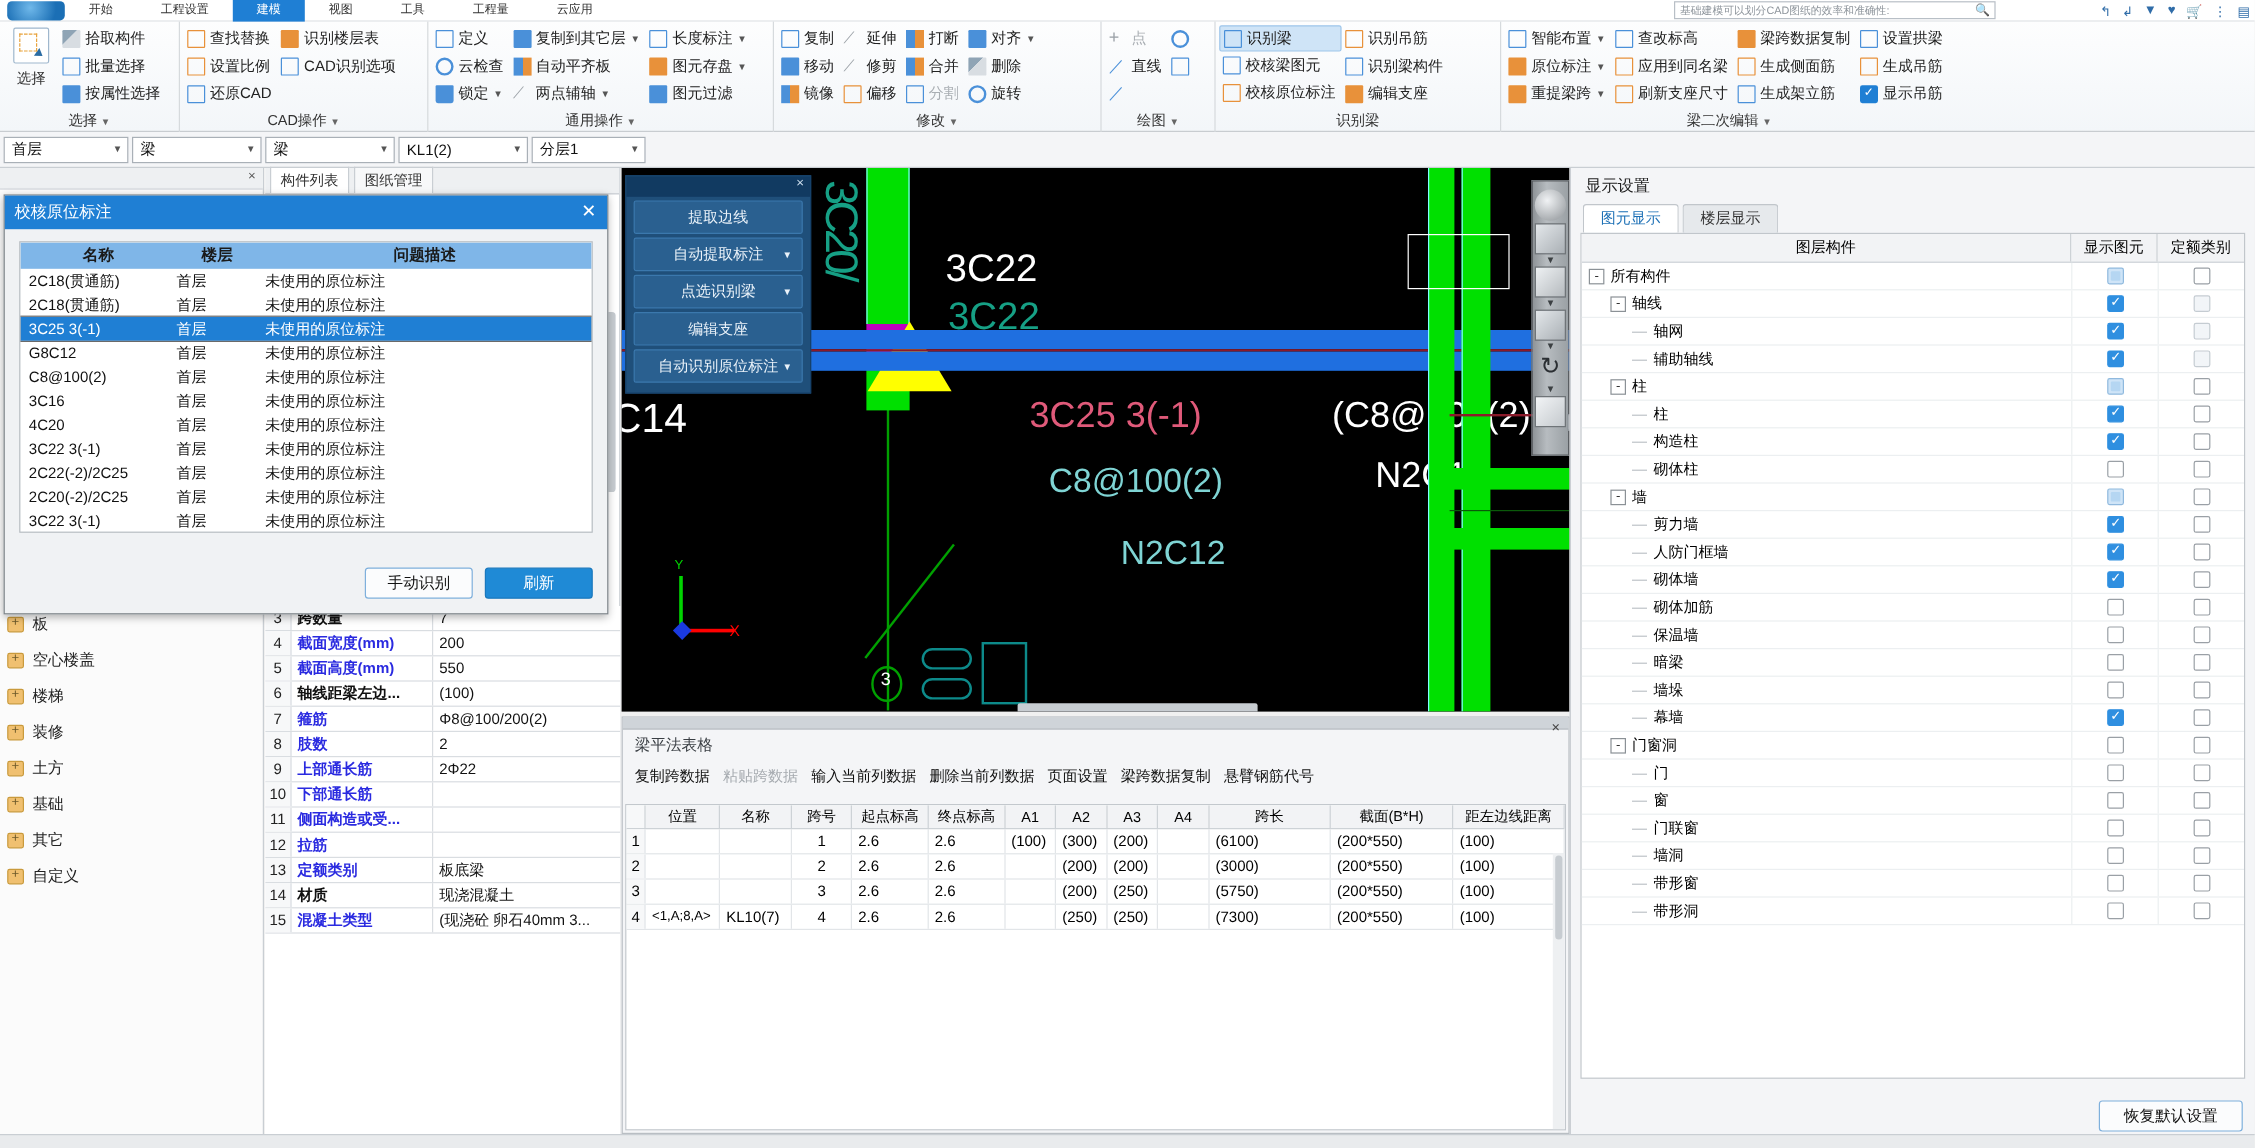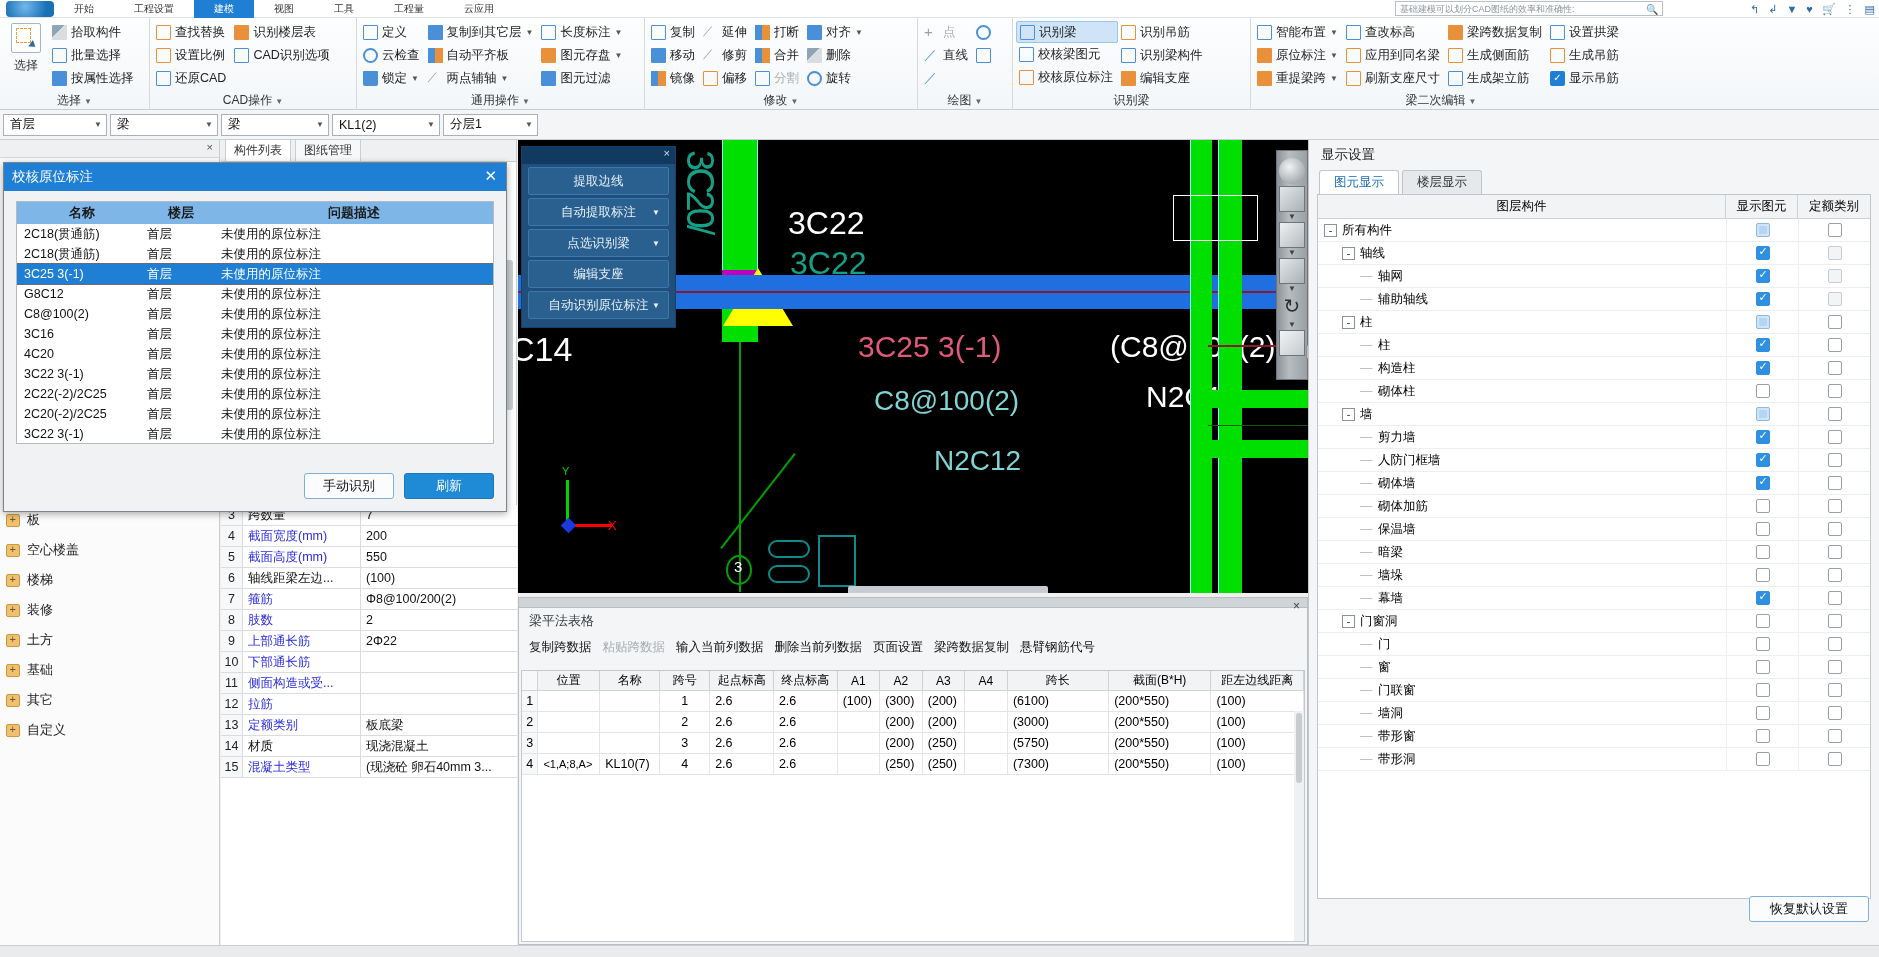--- a/index.html
+++ b/index.html
@@ -120,21 +120,21 @@
     background:#fff; border-right:1px solid #c9ced3;
   }
   .mp-tabs { height: 22px; background:#eef0f2; display:flex; align-items:flex-end; border-bottom:1px solid #c9ced3;}
   .mp-tab { font-size:12px; padding:2px 8px; border:1px solid #c9ced3; border-bottom:none; background:#f7f8f9; margin-left:4px; color:#333;}
   .mp-tab.active { background:#fff; }
 
   
   .proptable { position:absolute; left:221px; right:0; top:505px; width:296px; bottom:12px; overflow:hidden; background:#fff; }
   .prow { display:flex; height:21px; border-bottom:1px solid #d9dde1; font-size:12.5px; align-items:center; }
   .prow .n { width:22px; text-align:center; color:#222; border-right:1px solid #d9dde1; height:100%; line-height:20px; background:#f7f8f9;}
-  .prow .k { width:118px; padding-left:5px; color:#2a2ae0; border-right:1px solid #d9dde1; height:100%; line-height:20px; overflow:hidden; white-space:nowrap;}
+  .prow .k { width:118px; padding-left:5px; color:#2a2ae0; border-right:1px solid #d9dde1; height:100%; line-height:20px; overflow:hidden; white-space:nowrap;font-weight:bold;}
   .prow .k.dark { color:#111; }
   .prow .v { flex:1; padding-left:5px; color:#111; height:100%; line-height:20px; overflow:hidden; white-space:nowrap;}
 
   
   .canvas {
     position: absolute; left: 518px; top: 140px; width: 790px; height: 453px;
     background: #000; overflow: hidden;
   }
   .cad-txt { position:absolute; font-family:"Liberation Sans",sans-serif; white-space:nowrap; }
 
@@ -219,21 +219,21 @@
   .rr { display:flex; height:23px; border-bottom:1px solid #eceff1; font-size:12.5px; }
   .rr .nm { flex:1; display:flex; align-items:center; }
   .rr .ck { width:72px; display:flex; align-items:center; justify-content:center; border-left:1px solid #eceff1;}
   .exp { width:13px;height:13px;border:1px solid #8b9196;background:#fff;font-size:11px;line-height:10px;text-align:center;color:#333;margin-right:5px;display:inline-block;}
   .cbx { width:14px;height:14px;border:1px solid #9aa0a6;background:#fff;border-radius:2px;display:inline-block;position:relative;}
   .cbx.on { background:#2f8fe0;border-color:#2f8fe0;}
   .cbx.on:after{content:"✓";color:#fff;font-size:11px;position:absolute;left:2px;top:-2px;}
   .cbx.part { background:#cfe4f7; border-color:#8fb9de;}
   .cbx.part:after{content:"";position:absolute;left:2px;top:2px;width:8px;height:8px;background:#b5d6f2;border-radius:1px;}
   .cbx.lite { background:#f2f5f8; border-color:#c5ccd2;}
-  .rp-foot { position:absolute; right:10px; bottom:23px; }
+  .rp-foot { position:absolute; right:10px; bottom:2px; }
 
   .statusbar { position:absolute; left:0; bottom:0; width:1879px; height:12px; background:#e9ebed; border-top:1px solid #c9ced3;}
   .hscroll { position:absolute; left:520px; bottom:0; width:200px; height:9px; background:#c7ccd1; border-radius:2px;}
   .vscroll-mid { position:absolute; right:3px; top:120px; width:9px; height:150px; background:#c7ccd1; border-radius:3px;}
 </style>
 </head>
 <body>
 
 <div id="app">
 

